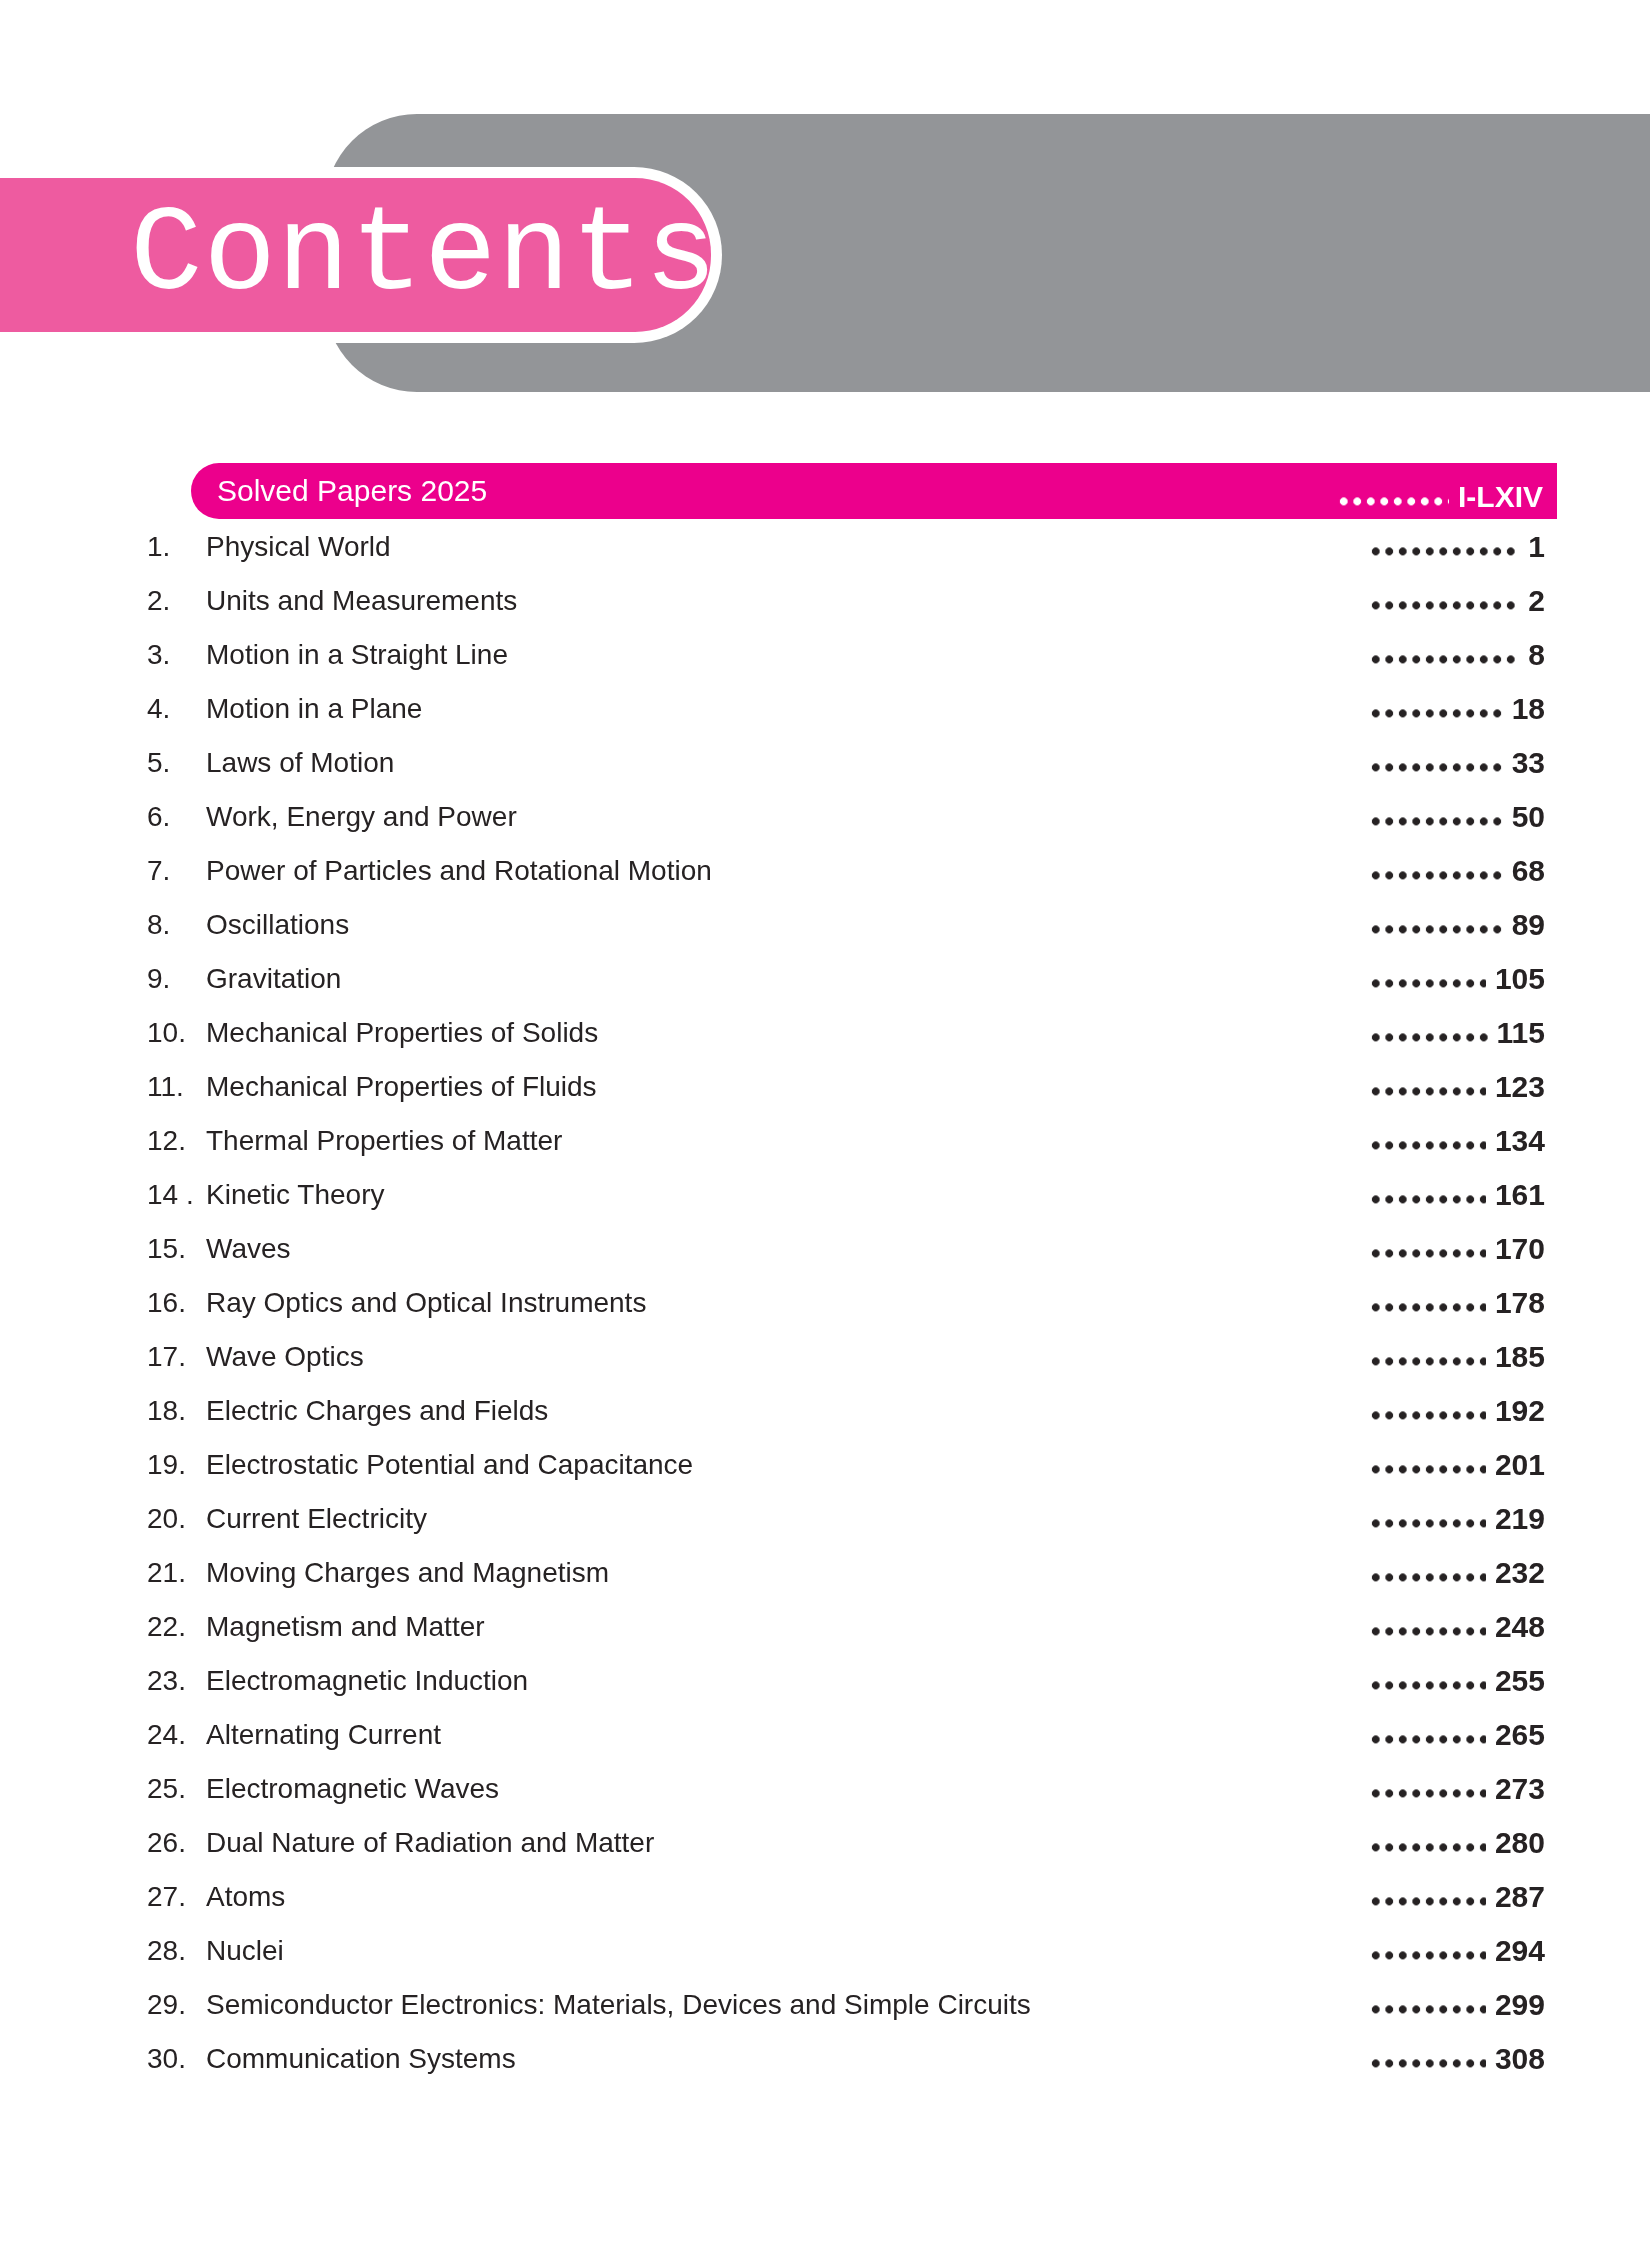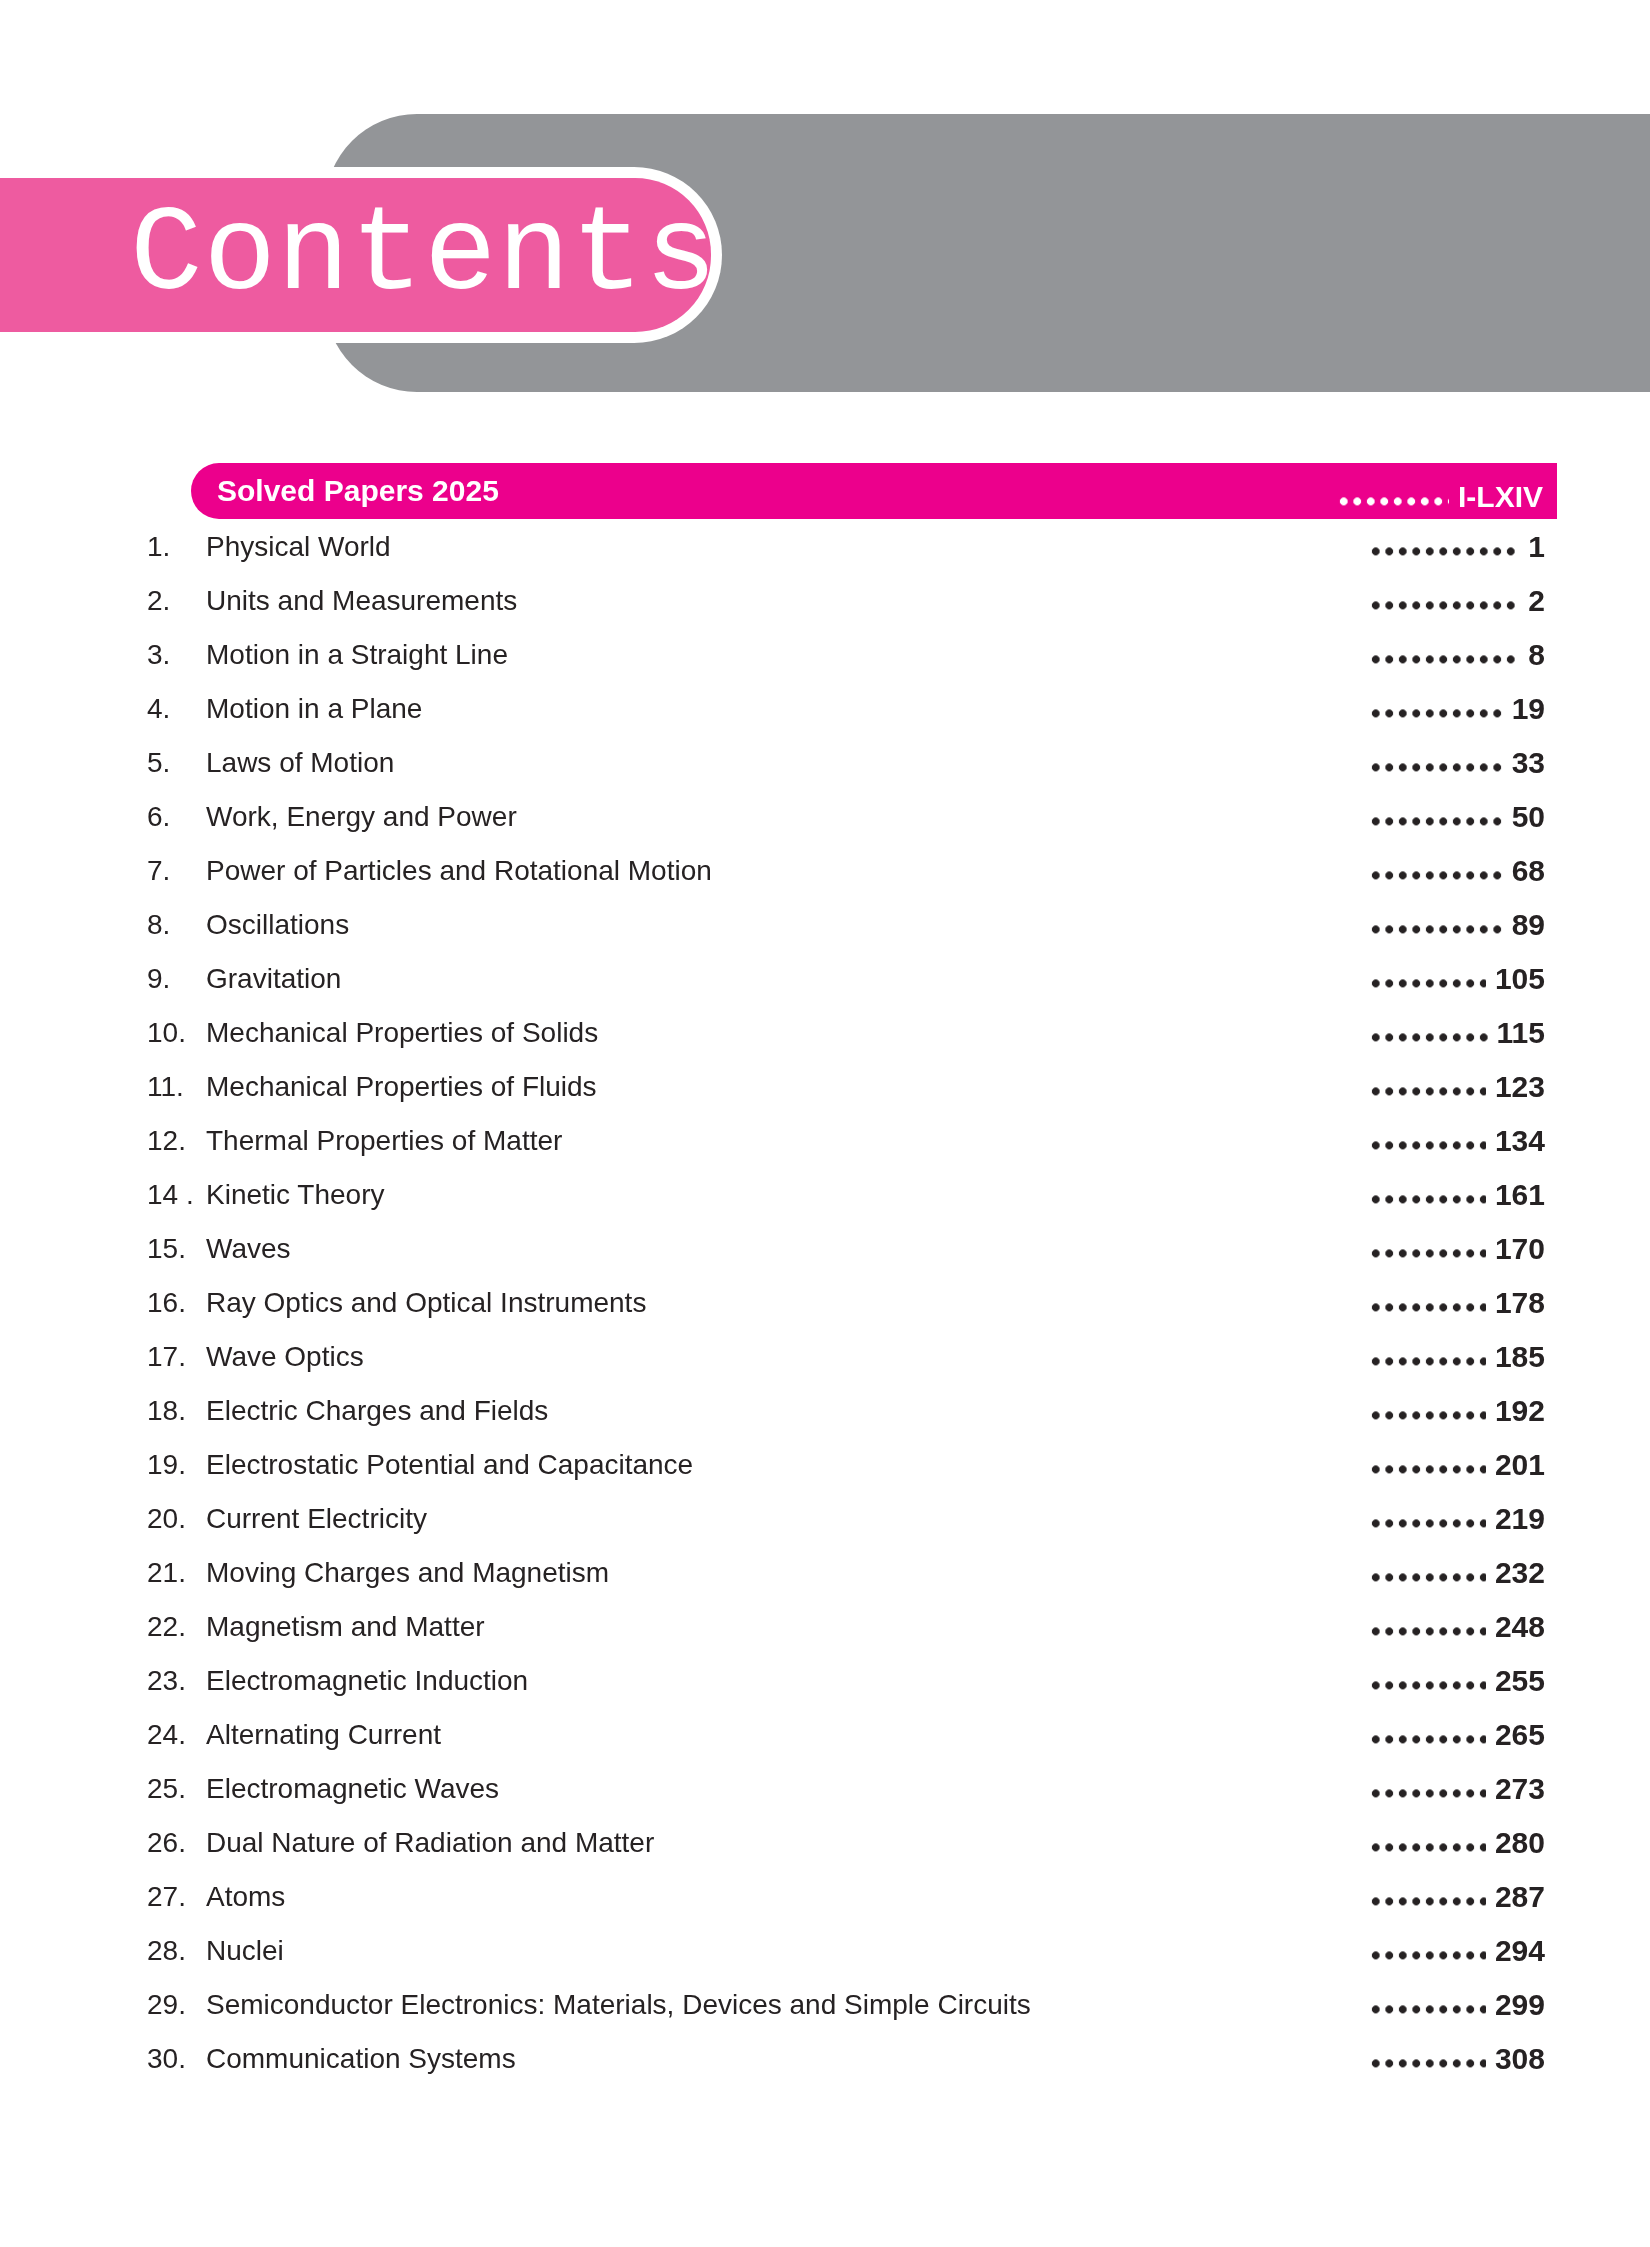--- a/index.html
+++ b/index.html
@@ -47,21 +47,21 @@
   .solved-bar{
     position:absolute;left:191px;top:463px;width:1366px;height:56px;
     background:var(--magenta);
     border-radius:28px 0 0 28px;
     display:flex;align-items:center;
     box-sizing:border-box;
     padding:0 14px 0 26px;
     color:var(--white);
   }
   .solved-label{
-    font-size:30px;font-weight:700;line-height:1;white-space:nowrap;
+    font-size:30px;font-weight:400;line-height:1;white-space:nowrap;
   }
   .bar-right{
     margin-left:auto;display:flex;align-items:center;width:206px;margin-top:12px;
   }
   .solved-page{
     font-size:30px;font-weight:700;line-height:1;white-space:nowrap;text-align:right;
   }
 
   
   .leader{
@@ -149,21 +149,21 @@
       <span class="leader"></span>
       <span class="pagenum">8</span>
     </span>
   </div>
 
   <div class="row">
     <span class="num">4.</span>
     <span class="title">Motion in a Plane</span>
     <span class="right-group">
       <span class="leader"></span>
-      <span class="pagenum">19</span>
+      <span class="pagenum">18</span>
     </span>
   </div>
 
   <div class="row">
     <span class="num">5.</span>
     <span class="title">Laws of Motion</span>
     <span class="right-group">
       <span class="leader"></span>
       <span class="pagenum">33</span>
     </span>

